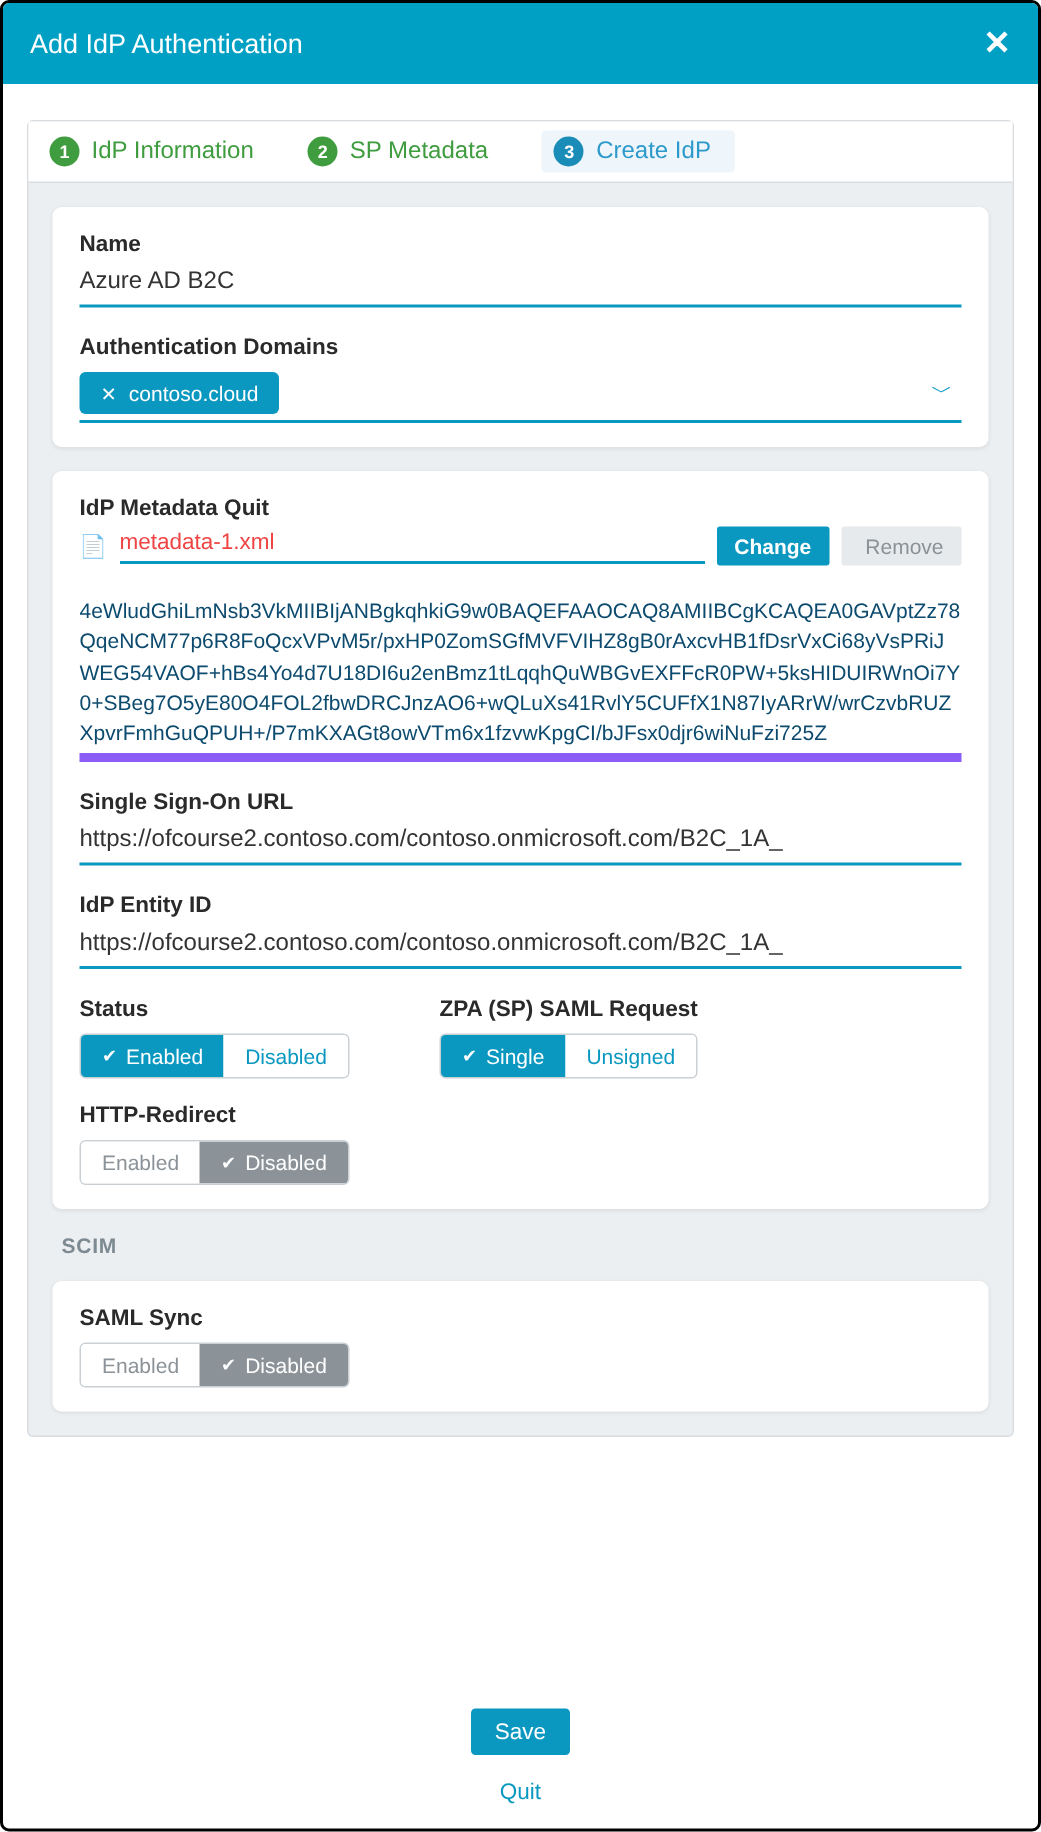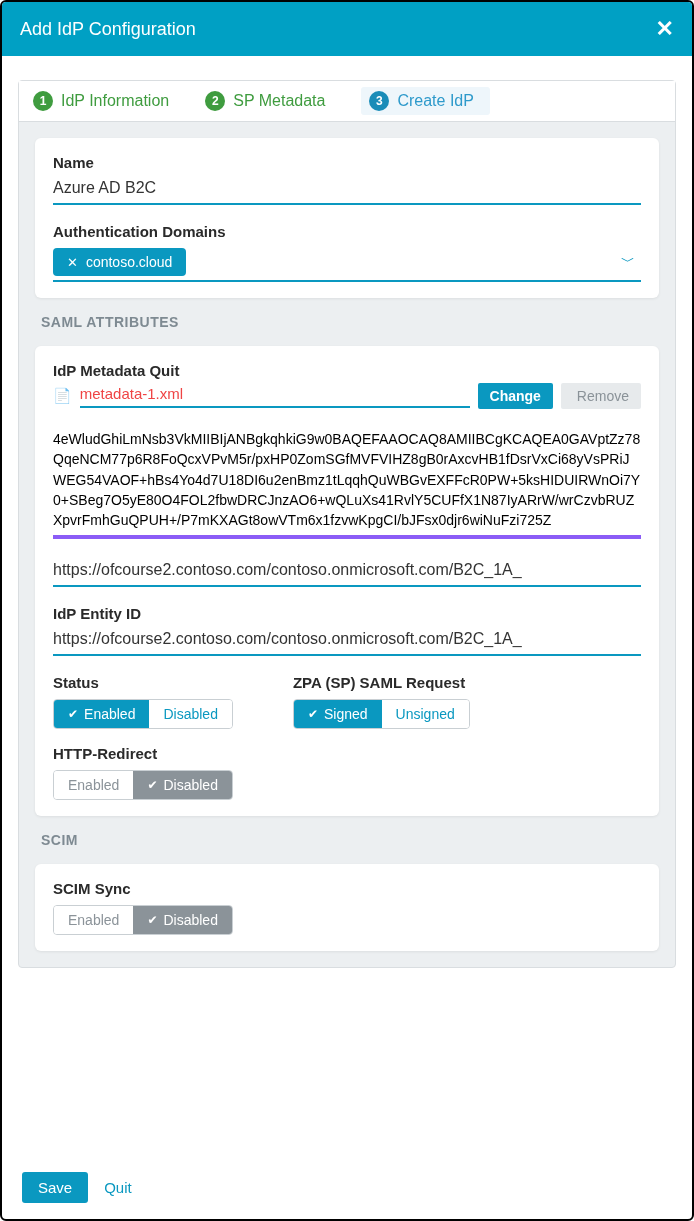--- a/index.html
+++ b/index.html
@@ -100,23 +100,23 @@
   }
   .btn {
     border: none; font-size: 14px; padding: 5px 12px; cursor: pointer;
     border-radius: 2px;
   }
   .btn-primary { background: #0a98c0; color: #fff; font-weight: bold; }
   .btn-muted { background: #e7eaec; color: #8a9298; padding-left: 16px; }
 
   .cert-area {
     width: 100%; min-height: 112px; resize: none;
-    border: none; border-bottom: 4px solid #8b5cf6;
+    border: none; border-bottom: 6px solid #8b5cf6;
     font-family: inherit; font-size: 14px;
-    color: #000000; padding: 2px 0 4px 0; margin-top: 4px;
+    color: #0c4a6e; padding: 2px 0 4px 0; margin-top: 4px;
     line-height: 1.45; word-break: break-all; overflow: hidden;
   }
   .cert-placeholder-row { display:flex; align-items:center; gap:10px; }
   .cert-placeholder {
     flex:1; border-bottom: 2px solid #0a98c0; color:#9aa1a7;
     font-size:15px; padding-bottom:4px;
   }
 
   .toggle-row { display: flex; gap: 60px; margin-top: 14px; }
   .toggle-group { }
@@ -131,34 +131,35 @@
   .toggle .on { background: #0a98c0; color: #fff; }
   .toggle .off-blue { background: #fff; color: #0a98c0; }
   .toggle .on-grey { background: #8b9399; color: #fff; }
   .toggle .off-grey { background: #fff; color: #8b9399; }
   .check { font-size: 12px; }
 
   .footer {
     padding: 10px 20px 16px 20px;
     display: flex; align-items: center; gap: 16px;
     border-top: none;
+    flex-direction: column;
   }
   .save-btn {
     background: #0a98c0; color: #fff; border: none;
     padding: 7px 16px; font-size: 15px; border-radius: 3px; cursor: pointer;
   }
   .quit-link {
     color: #0a98c0; font-size: 15px; text-decoration: none; cursor: pointer;
   }
 </style>
 </head>
 <body>
 
 <div class="titlebar">
-  <span>Add IdP Configuration</span>
+  <span>Add IdP Authentication</span>
   <span class="close-x">✕</span>
 </div>
 
 <div class="content">
   <div class="wizard-box">
 
     <div class="wizard-steps">
       <div class="step step-done">
         <span class="step-num">1</span>
         <span class="step-label">IdP Information</span>
@@ -183,38 +184,38 @@
         <div class="tag-row">
           <span class="tag">
             <span class="tag-x">✕</span>
             <span>contoso.cloud</span>
           </span>
           <span class="chevron">﹀</span>
         </div>
       </div>
     </div>
 
-    <div class="section-label">SAML ATTRIBUTES</div>
     <div class="card">
 
       <div class="field-group">
         <label class="field-label">IdP Metadata Quit</label>
         <div class="meta-row">
           <span class="file-icon">📄</span>
           <span class="file-name">metadata-1.xml</span>
           <button class="btn btn-primary">Change</button>
           <button class="btn btn-muted">Remove</button>
         </div>
       </div>
 
       <div class="field-group">
         <div class="cert-area">4eWludGhiLmNsb3VkMIIBIjANBgkqhkiG9w0BAQEFAAOCAQ8AMIIBCgKCAQEA0GAVptZz78QqeNCM77p6R8FoQcxVPvM5r/pxHP0ZomSGfMVFVIHZ8gB0rAxcvHB1fDsrVxCi68yVsPRiJWEG54VAOF+hBs4Yo4d7U18DI6u2enBmz1tLqqhQuWBGvEXFFcR0PW+5ksHIDUIRWnOi7Y0+SBeg7O5yE80O4FOL2fbwDRCJnzAO6+wQLuXs41RvlY5CUFfX1N87IyARrW/wrCzvbRUZXpvrFmhGuQPUH+/P7mKXAGt8owVTm6x1fzvwKpgCI/bJFsx0djr6wiNuFzi725Z</div>
       </div>
 
       <div class="field-group">
+        <label class="field-label">Single Sign-On URL</label>
         <input class="text-input" value="https://ofcourse2.contoso.com/contoso.onmicrosoft.com/B2C_1A_" style="">
       </div>
 
       <div class="field-group">
         <label class="field-label">IdP Entity ID</label>
         <input class="text-input" value="https://ofcourse2.contoso.com/contoso.onmicrosoft.com/B2C_1A_" style="">
       </div>
 
       <div class="toggle-row">
         <div class="toggle-group">
@@ -225,42 +226,42 @@
                 <span>Enabled</span>
               </button>
             <button class="off-blue">Disabled</button>
           </div>
         </div>
         <div class="toggle-group">
           <label class="field-label">ZPA (SP) SAML Request</label>
           <div class="toggle">
             <button class="on">
                 <span class="check">✔</span>
-                <span>Signed</span>
+                <span>Single</span>
               </button>
             <button class="off-blue">Unsigned</button>
           </div>
         </div>
       </div>
 
       <div style="margin-top:16px">
         <label class="field-label">HTTP-Redirect</label>
         <div class="toggle">
           <button class="off-grey">Enabled</button>
           <button class="on-grey">
               <span class="check">✔</span>
               <span>Disabled</span>
             </button>
         </div>
       </div>
     </div>
 
     <div class="section-label">SCIM</div>
     <div class="card">
-      <label class="field-label">SCIM Sync</label>
+      <label class="field-label">SAML Sync</label>
       <div class="toggle">
         <button class="off-grey">Enabled</button>
         <button class="on-grey">
             <span class="check">✔</span>
             <span>Disabled</span>
           </button>
       </div>
     </div>
 
   </div>

